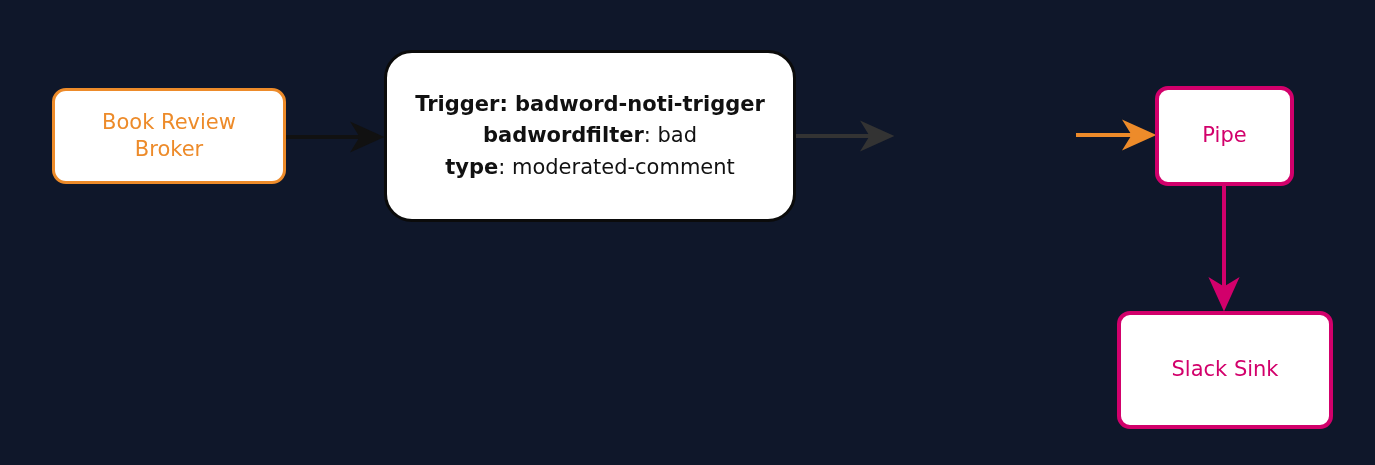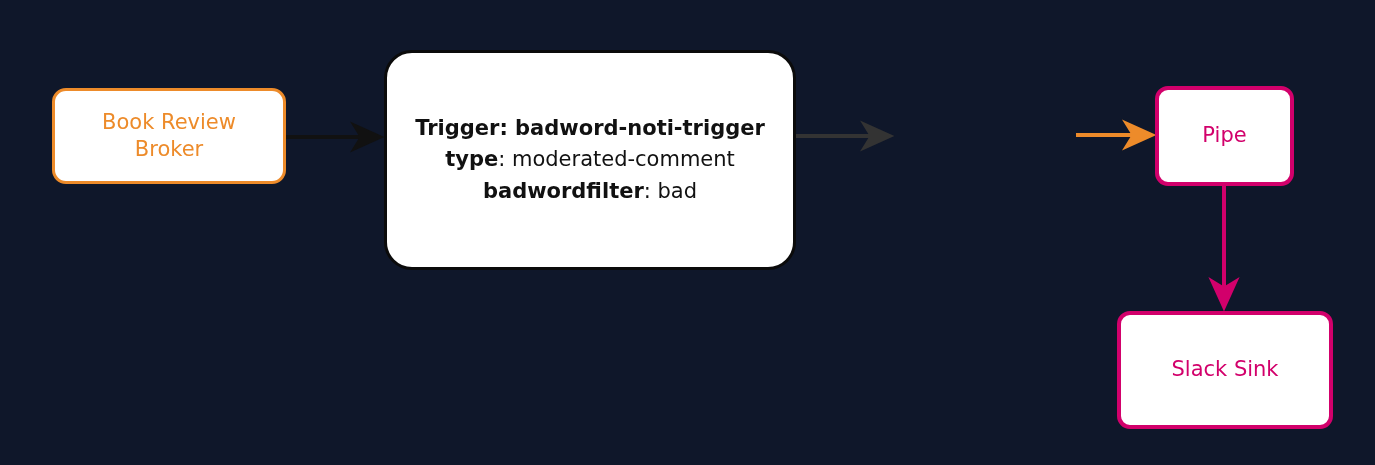--- a/index.html
+++ b/index.html
@@ -109,29 +109,29 @@
     <line x1="1076" y1="135" x2="1152" y2="135" stroke="#ED8B2A" stroke-width="4" marker-end="url(#arrow-orange)"></line>
 
     <line x1="1224" y1="186" x2="1224" y2="307" stroke="#D2006B" stroke-width="4" marker-end="url(#arrow-crimson)"></line>
   </svg>
 
   <div class="node broker" style="left:52px; top:88px; width:234px; height:96px;">
     <span class="node-label">Book Review
 Broker</span>
   </div>
 
-  <div class="node trigger" style="left:384px; top:50px; width:412px; height:220px;">
+  <div class="node trigger" style="left:384px; top:50px; width:412px; height:172px;">
     <span class="trigger-line">
       <b>Trigger: badword-noti-trigger</b><span></span>
     </span>
     <span class="trigger-line">
-      <b>type</b><span>: moderated-comment</span>
+      <b>badwordfilter</b><span>: bad</span>
     </span>
     <span class="trigger-line">
-      <b>badwordfilter</b><span>: bad</span>
+      <b>type</b><span>: moderated-comment</span>
     </span>
   </div>
 
 
   <div class="node crimson" style="left:1155px; top:86px; width:139px; height:100px;">
     <span class="node-label">Pipe</span>
   </div>
 
   <div class="node crimson" style="left:1117px; top:311px; width:216px; height:118px;">
     <span class="node-label">Slack Sink</span>

